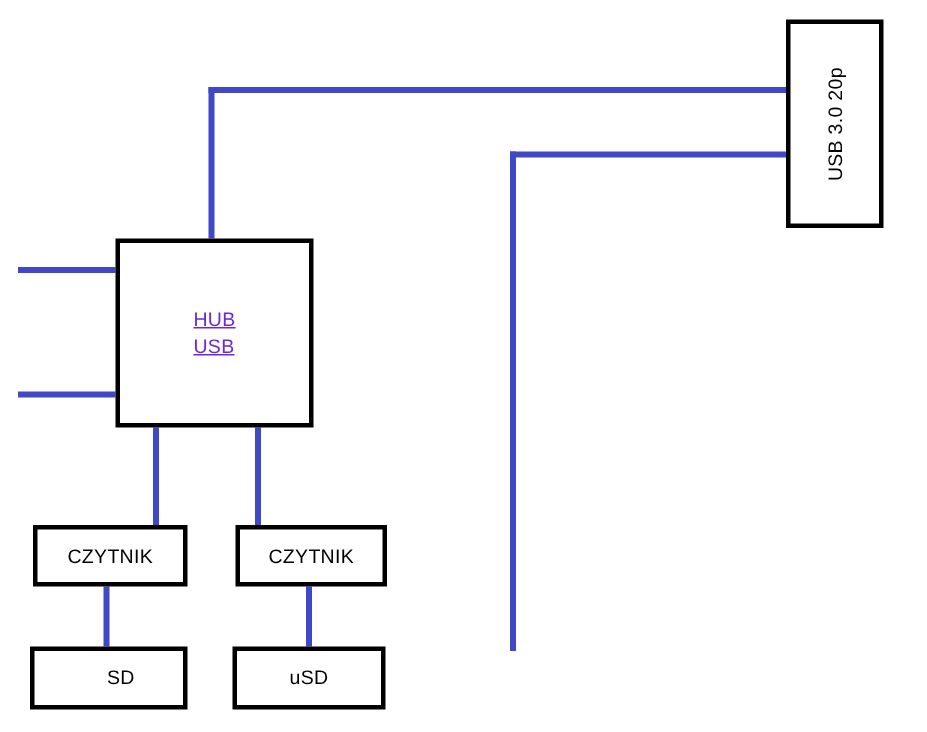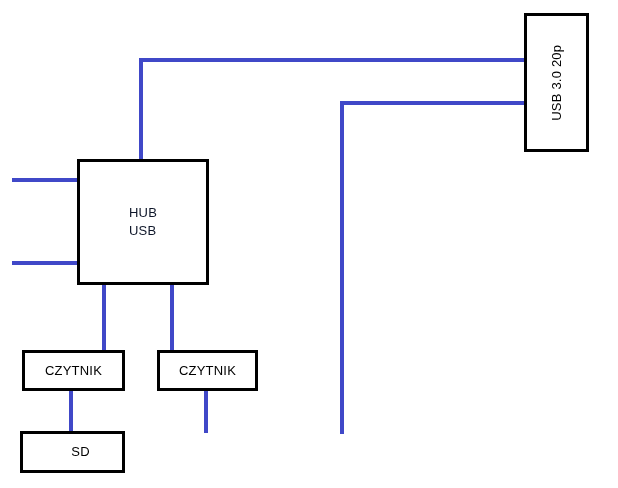--- a/index.html
+++ b/index.html
@@ -60,25 +60,28 @@
     <div class="wire h" style="left: 12px; top: 178px; background: rgb(64, 72, 200); width: 68px;"></div>
     <div class="wire h" style="left: 12px; top: 261px; background: rgb(64, 72, 200); width: 68px;"></div>
     <div class="wire v" style="left: 102px; top: 283px; background: rgb(64, 72, 200); height: 69px;"></div>
     <div class="wire v" style="left: 170px; top: 283px; background: rgb(64, 72, 200); height: 69px;"></div>
     <div class="wire v" style="left: 69px; top: 389px; background: rgb(64, 72, 200); height: 44px;"></div>
     <div class="wire v" style="left: 204px; top: 389px; background: rgb(64, 72, 200); height: 44px;"></div>
     <div class="node vertical-text" style="left: 524px; top: 13px; width: 65px; height: 139px; border-color: rgb(0, 0, 0); background: rgb(255, 255, 255);">
       <span class="node-label" style="color: rgb(0, 0, 0);">USB 3.0 20p</span>
     </div>
     <div class="node hub" style="left: 77px; top: 159px; width: 132px; height: 126px; border-color: rgb(0, 0, 0); background: rgb(255, 255, 255);">
-      <span class="node-label" style="color: #0f172a;">HUB
+      <span class="node-label" style="color: #6d28d9; text-decoration: underline;">HUB
 USB</span>
     </div>
     <div class="node" style="left: 22px; top: 350px; width: 103px; height: 41px; border-color: rgb(0, 0, 0); background: rgb(255, 255, 255);">
       <span class="node-label" style="color: rgb(0, 0, 0);">CZYTNIK</span>
     </div>
     <div class="node" style="left: 157px; top: 350px; width: 101px; height: 41px; border-color: rgb(0, 0, 0); background: rgb(255, 255, 255);">
       <span class="node-label" style="color: rgb(0, 0, 0);">CZYTNIK</span>
     </div>
     <div class="node" style="left: 20px; top: 431px; width: 105px; height: 42px; border-color: rgb(0, 0, 0); background: rgb(255, 255, 255);">
       <span class="node-label" style="color: rgb(0, 0, 0); margin-left: 16px;">SD</span>
     </div>
+    <div class="node" style="left: 155px; top: 431px; width: 102px; height: 42px; border-color: rgb(0, 0, 0); background: rgb(255, 255, 255);">
+      <span class="node-label" style="color: rgb(0, 0, 0);">uSD</span>
+    </div>
   </div>
 
 </body></html>

